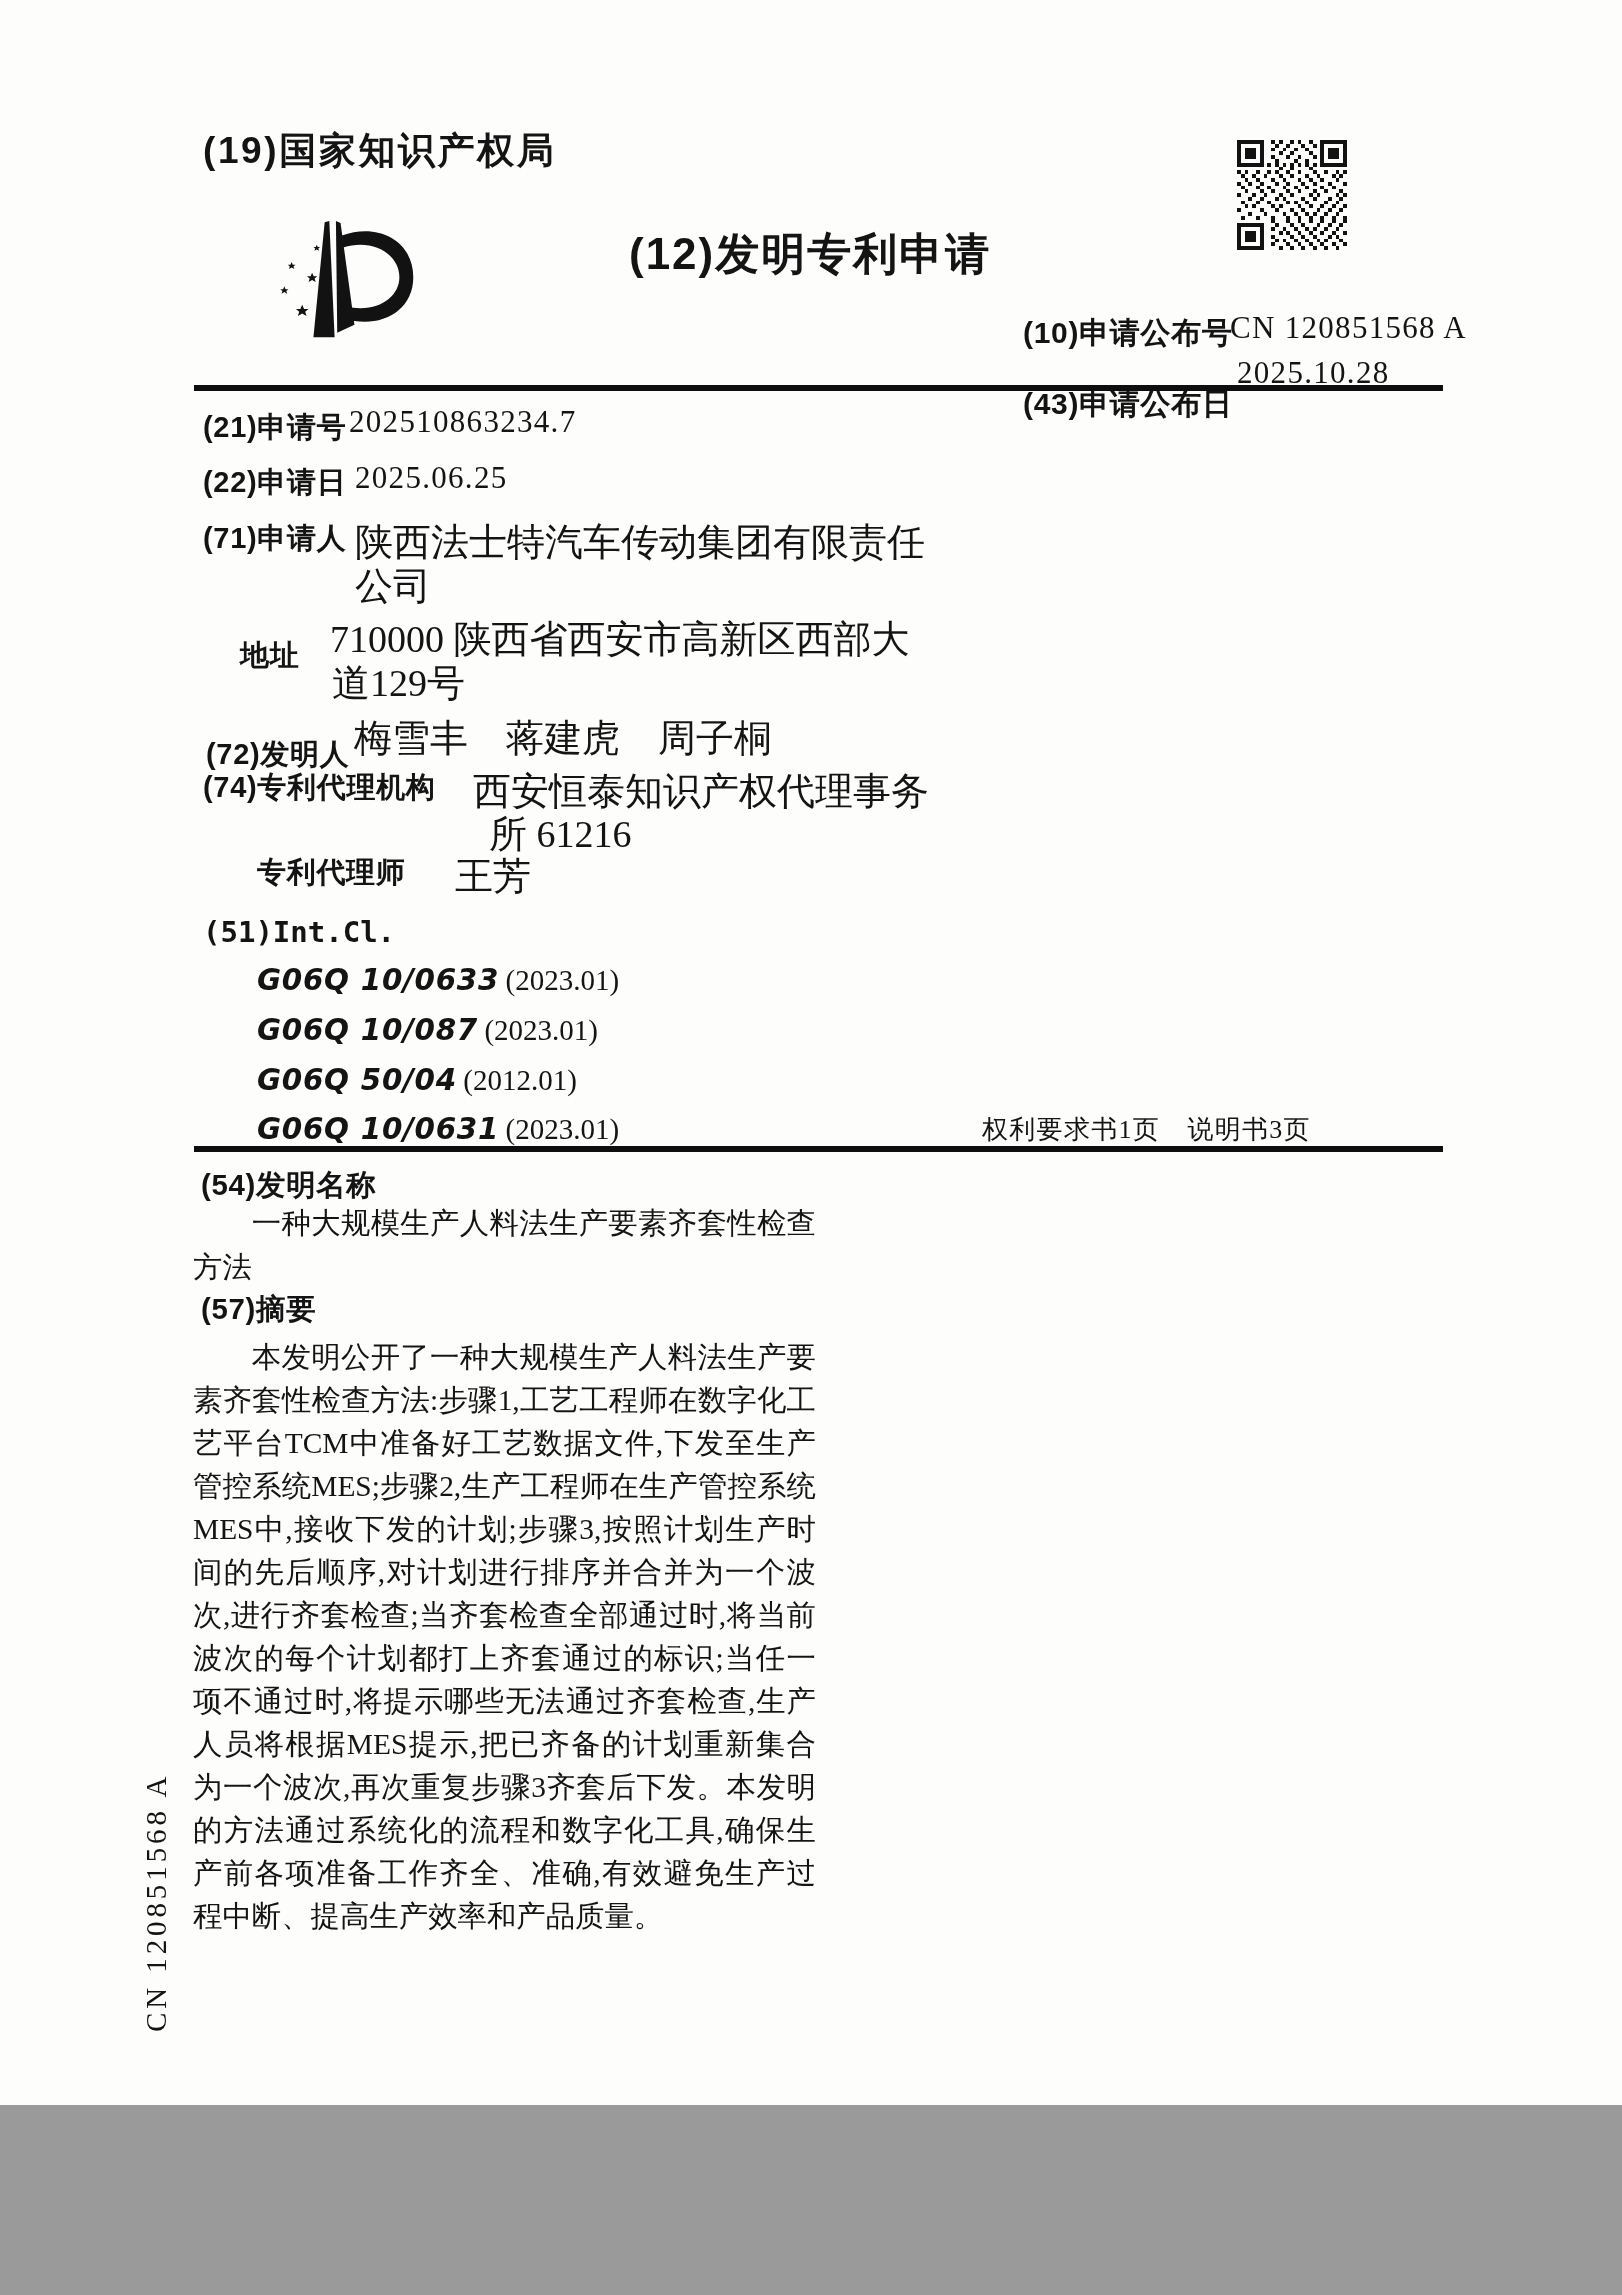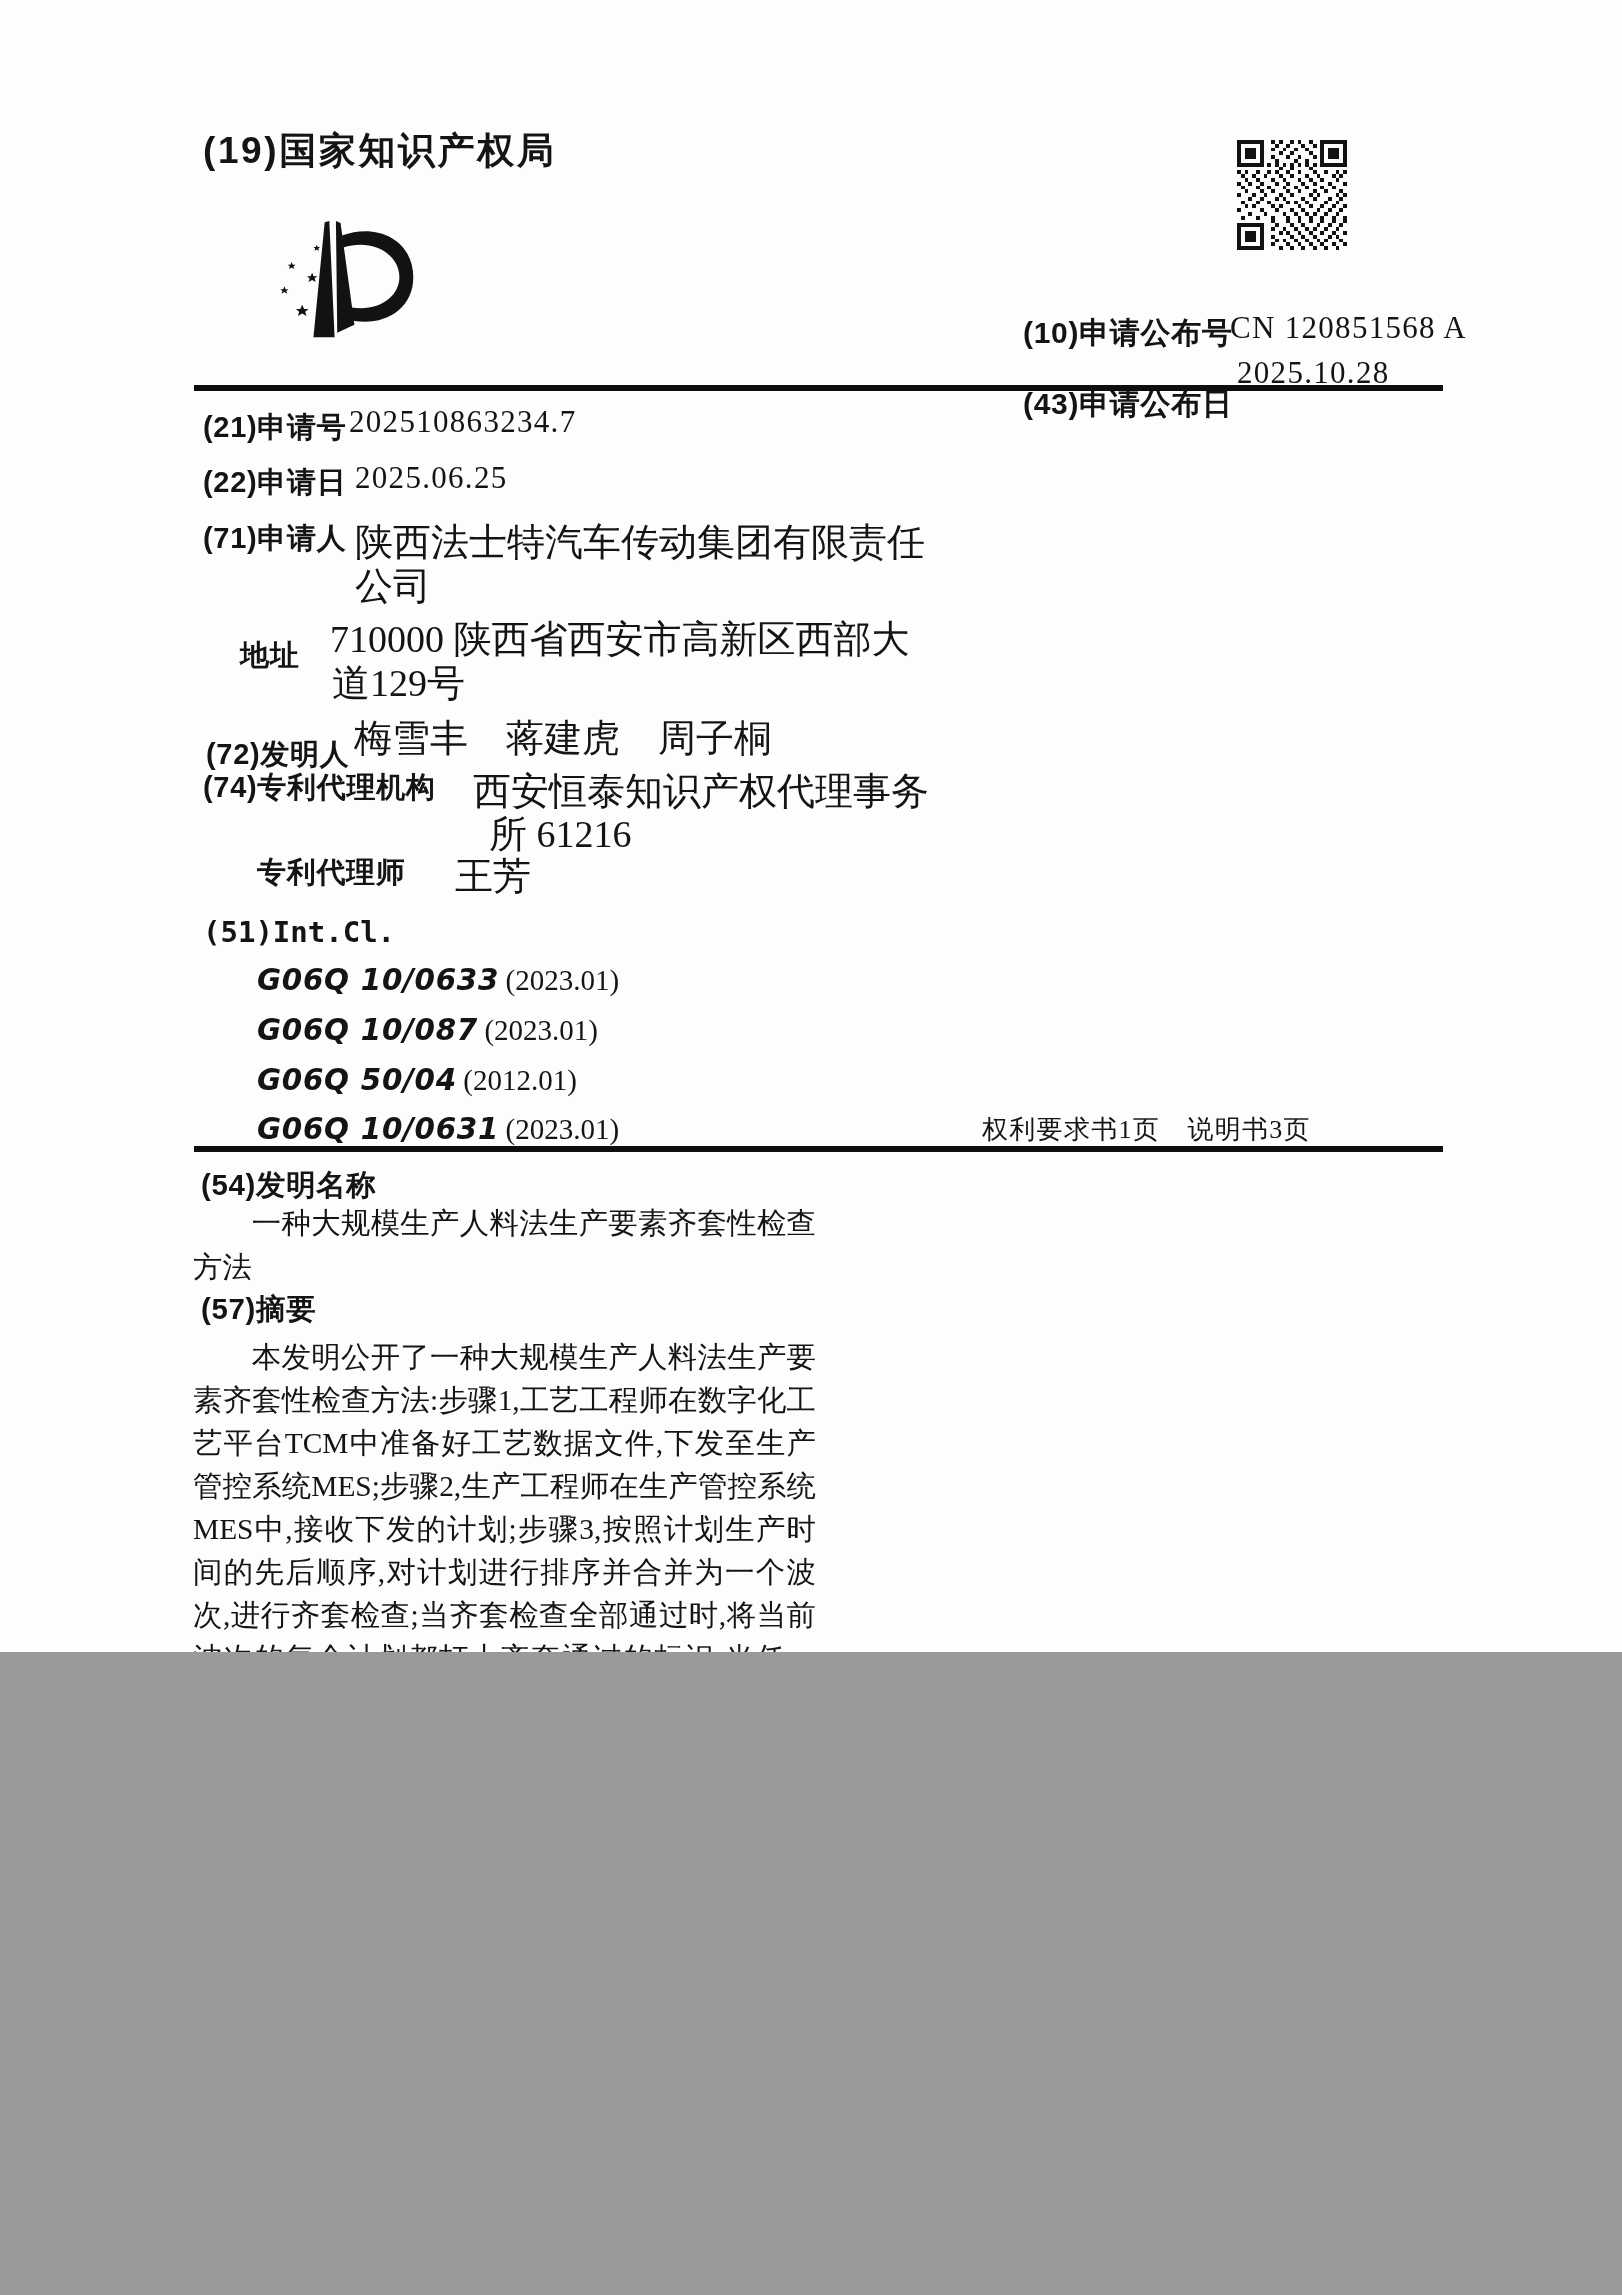--- a/index.html
+++ b/index.html
@@ -1,17 +1,17 @@
 <!DOCTYPE html>
 <html style="font-size:10.5px"><head>
 <meta charset="utf-8">
 <style>
   html,body{margin:0;padding:0;background:#9a9a9a;}
   .page{
-    position:relative;width:1623px;height:1652px;background:#fdfdfc;
+    position:relative;width:1623px;height:2105px;background:#fdfdfc;
     overflow:hidden;color:#141414;
     font-family:"Liberation Sans",sans-serif;
   }
   .abs{position:absolute;white-space:nowrap;}
   .lbl{font-family:"Liberation Sans",sans-serif;font-weight:700;font-size:29px;letter-spacing:0.7px;}
   .val{font-family:"Liberation Serif","DejaVu Serif",serif;font-size:38px;}
   .num{font-family:"Liberation Serif","DejaVu Serif",serif;font-size:31px;letter-spacing:1.3px;}
   .rule{position:absolute;background:#0e0e0e;height:5.9px;}
   .office{font-size:37px;font-weight:700;letter-spacing:2.6px;}
   .doctype{font-size:44px;font-weight:700;letter-spacing:2px;}
@@ -51,20 +51,21 @@
       <polygon class="ink" points="89,0 96,3 117,157 91,169"></polygon>
       <path class="ink" d="M98,22 C153,2 206,30 206,85 C206,140 150,164 101,147 L97,127 C147,143 185,117 185,85 C185,51 146,26 100,40 Z"></path>
       <use href="#star" transform="translate(60,41) scale(0.5)"></use>
       <use href="#star" transform="translate(22,68) scale(0.58)"></use>
       <use href="#star" transform="translate(53,86) scale(0.78)"></use>
       <use href="#star" transform="translate(11,105) scale(0.62)"></use>
       <use href="#star" transform="translate(38,136) scale(0.95)"></use>
     </svg>
   </div>
 
+  <div class="abs doctype" style="left:629px;top:225px;">(12)发明专利申请</div>
 
   <div class="abs" style="left:1237px;top:140px;width:110px;height:110px;">
     <svg width="110" height="110" viewBox="0 0 29 29" xmlns="http://www.w3.org/2000/svg" shape-rendering="crispEdges">
       <rect class="ink" x="0" y="0" width="7" height="7"></rect>
         <rect x="1" y="1" width="5" height="5" fill="#fdfdfc"></rect>
         <rect class="ink" x="2" y="2" width="3" height="3"></rect>
       <rect class="ink" x="22" y="0" width="7" height="7"></rect>
         <rect x="23" y="1" width="5" height="5" fill="#fdfdfc"></rect>
         <rect class="ink" x="24" y="2" width="3" height="3"></rect>
       <rect class="ink" x="0" y="22" width="7" height="7"></rect>

